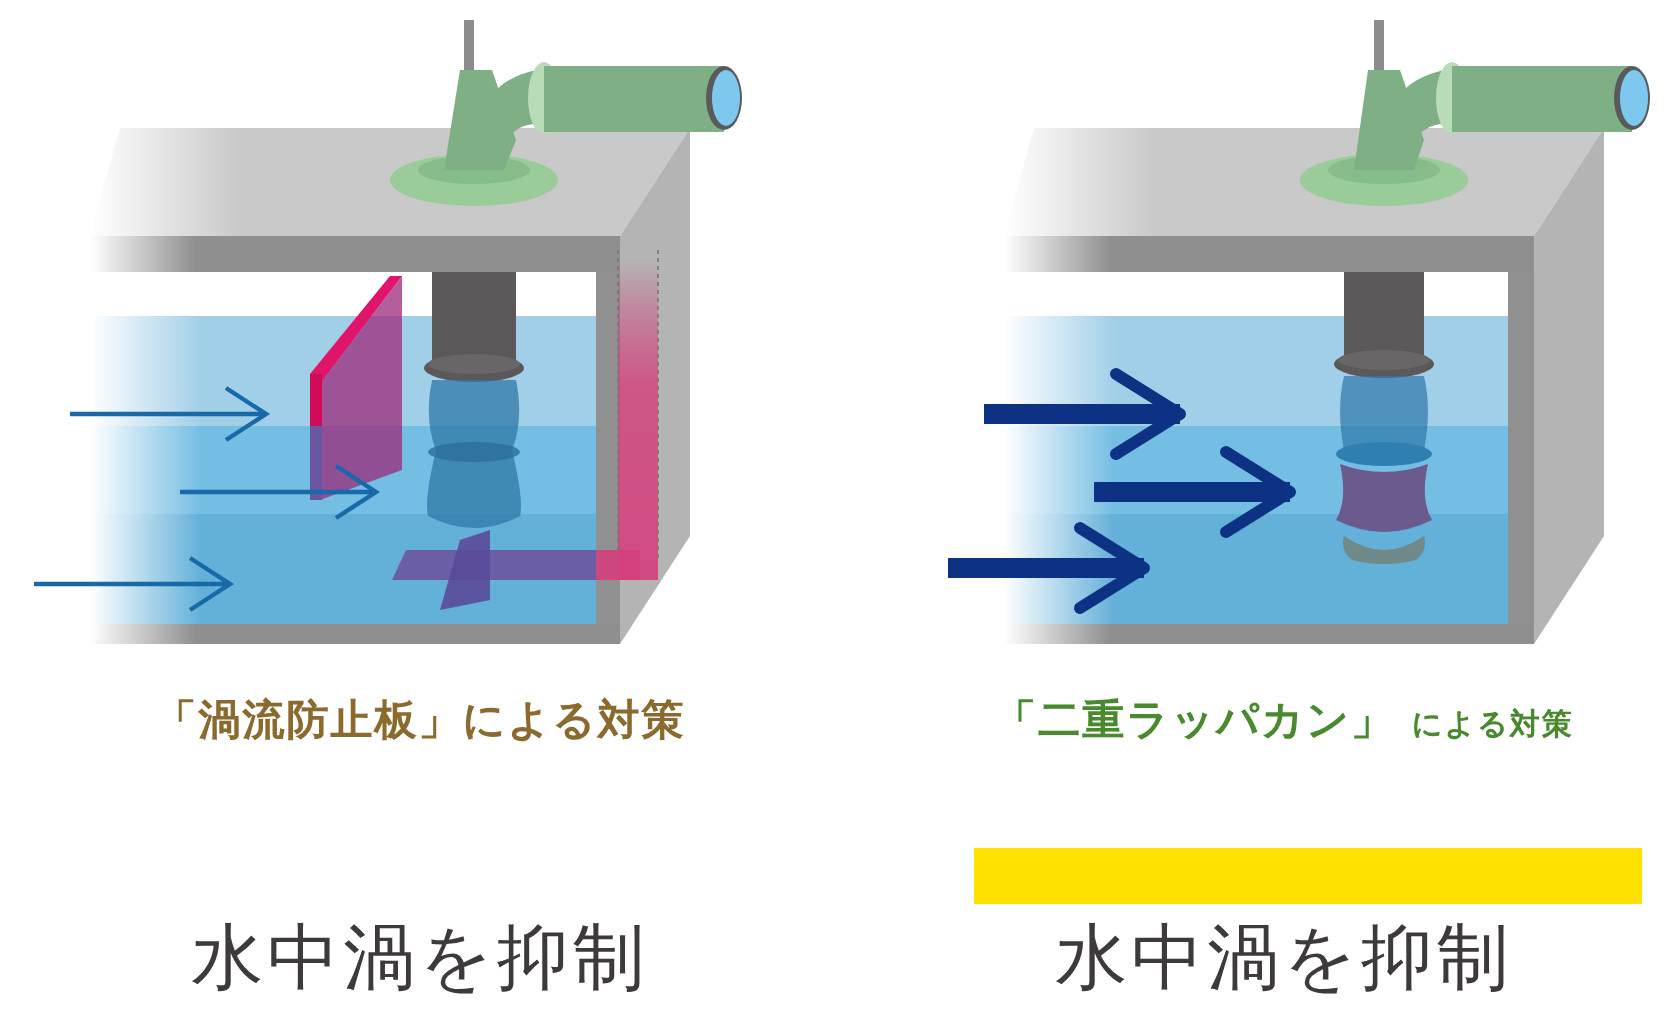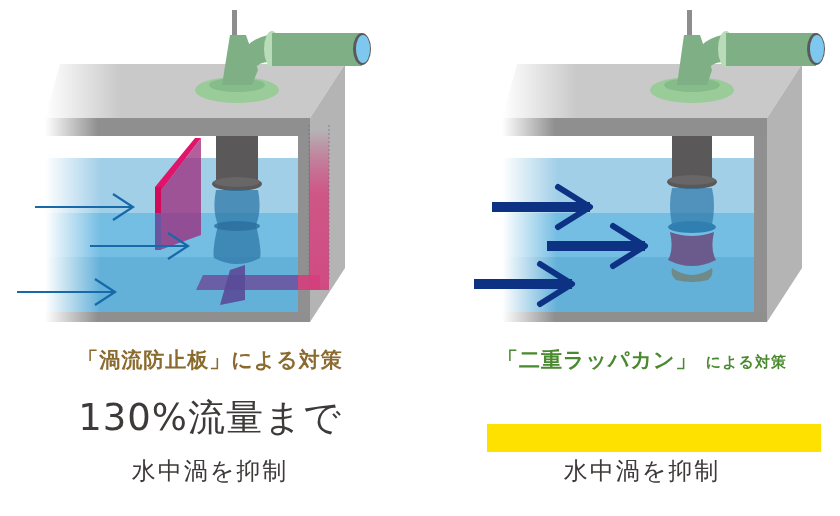--- a/index.html
+++ b/index.html
@@ -6,21 +6,21 @@
   body { width:840px; height:516px; position:relative; overflow:hidden;
          font-family:"DejaVu Sans", "Liberation Sans", sans-serif; }
   .panel { position:absolute; top:0; width:420px; height:388px; }
   #panel-left { left:0; }
   #panel-right { left:432px; }
   svg.illus { position:absolute; left:0; top:0; width:420px; height:330px; }
   .caption { position:absolute; left:0; width:420px; text-align:center; white-space:nowrap; }
   .heading { top:346px; font-weight:bold; font-size:21px; letter-spacing:1px; }
   .heading .small { font-size:15px; }
   .result { top:393px; font-size:37px; color:#3d3a39; letter-spacing:1px; }
-  .sub { top:455px; font-size:24px; color:#3d3a39; letter-spacing:2px; }
+  .sub { top:455px; font-size:36px; color:#3d3a39; letter-spacing:2px; }
   .hl { position:absolute; left:487px; top:424px; width:334px; height:28px; background:#ffe100; }
 </style>
 </head>
 <body>
 
 <div class="panel" id="panel-left">
   <svg class="illus" viewBox="0 0 420 330">
     <defs>
       <linearGradient id="fadeTopL" x1="0" x2="1" y1="0" y2="0">
         <stop offset="0" stop-color="#c9c9c9" stop-opacity="0"></stop>
@@ -104,21 +104,20 @@
       <line x1="90" y1="246" x2="188" y2="246"></line>
         <polyline points="168,233 188,246 168,259"></polyline>
       <line x1="17" y1="292" x2="115" y2="292"></line>
         <polyline points="95,279 115,292 95,305"></polyline>
     </g>
   </svg>
 
   <div class="caption heading">
     <span style="color:#8b6a2e">「渦流防止板」による対策</span>
   </div>
-  <div class="caption result">130%流量まで</div>
   <div class="caption sub">水中渦を抑制</div>
 </div>
 
 <div class="hl"></div>
 
 <div class="panel" id="panel-right">
   <svg class="illus" viewBox="0 0 420 330">
     <defs>
       <linearGradient id="fadeTopR" x1="0" x2="1" y1="0" y2="0">
         <stop offset="0" stop-color="#c9c9c9" stop-opacity="0"></stop>

